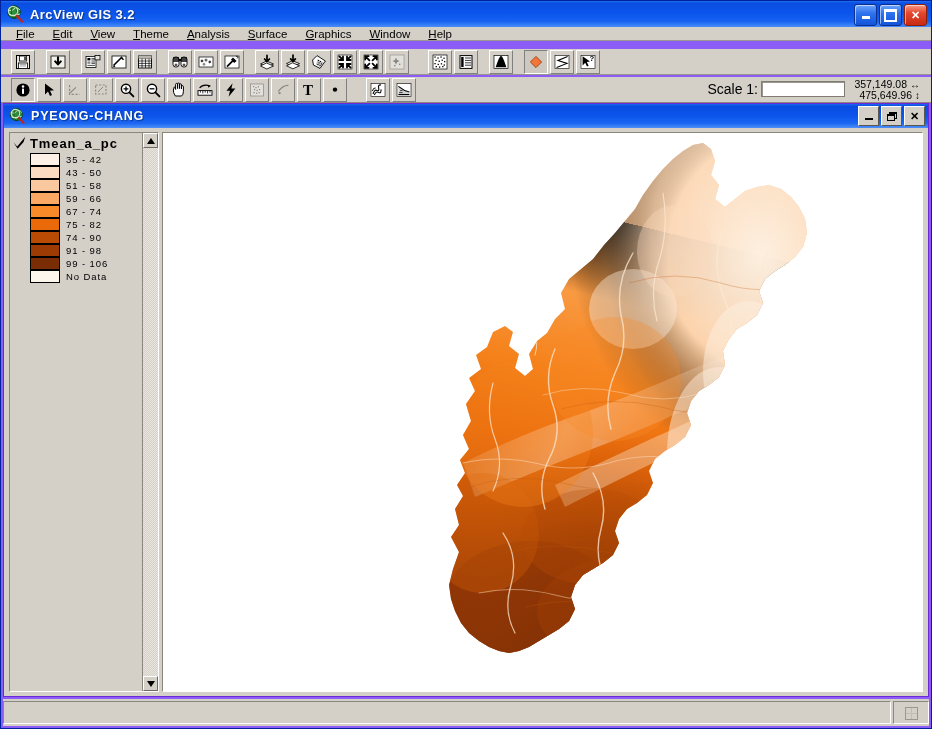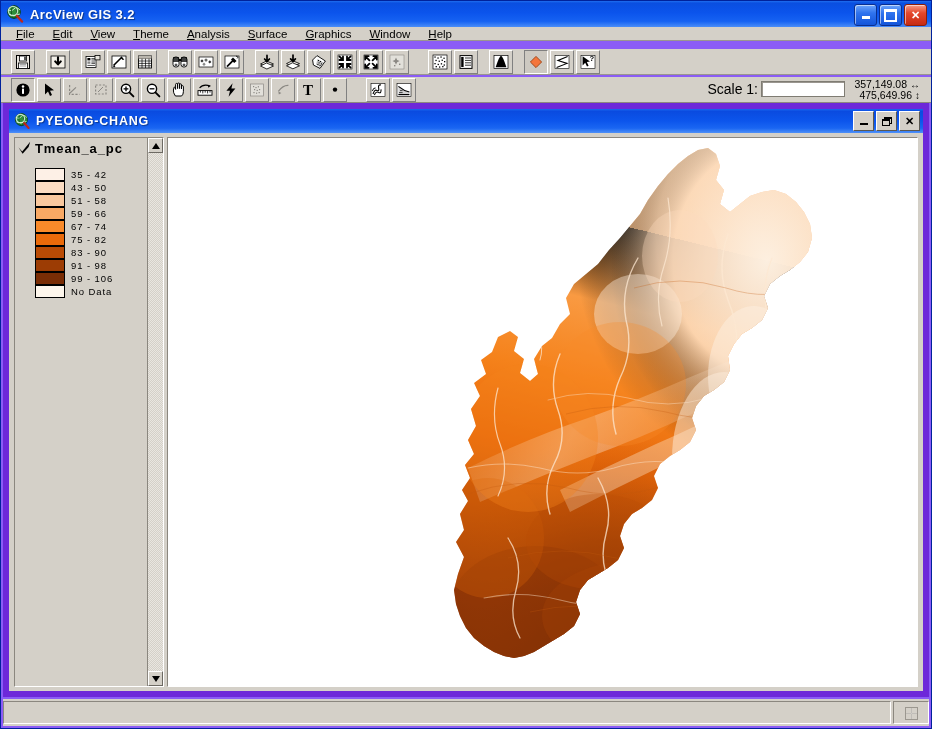--- a/index.html
+++ b/index.html
@@ -60,21 +60,21 @@
   .scalelbl{font-size:14px;color:#000;margin-right:3px;}
   .scalebox{width:84px;height:16px;background:#fff;border:1px solid #7f7c73;
             box-shadow:inset 1px 1px 0 #9a968f;font-size:11px;padding:0 2px;box-sizing:border-box;}
   .coords{position:absolute;right:11px;top:76px;width:80px;text-align:center;
           font-size:10.5px;line-height:11px;color:#000;padding-top:2px;}
   .coords div{display:flex;justify-content:flex-end;align-items:center;gap:3px;}
   .coords .ar{font-size:10px;}
 
   
   .docwin{position:absolute;left:2px;top:102px;width:926px;height:594px;
-          background:#d4d0c8;border:6px solid #6d28d9;box-sizing:border-box;}
+          background:#d4d0c8;border:1px solid #6d28d9;box-sizing:border-box;}
   .doctitle{height:24px;
     background:linear-gradient(180deg,#1a66ef 0%,#0a4be0 10%,#0c55ec 50%,#1a66f2 80%,#4e90f8 100%);
     display:flex;align-items:center;position:relative;}
   .doctitle .dt-icon{width:18px;height:18px;margin:0 5px 0 4px;position:relative;flex:0 0 auto;}
   .doctitle .dt-text{color:#fff;font-size:12.5px;font-weight:bold;letter-spacing:.8px;
                      text-shadow:1px 1px 1px rgba(0,0,0,.4);}
   .doctitle .dt-btns{position:absolute;right:3px;top:2px;display:flex;gap:2px;}
   .w95btn{width:19px;height:18px;background:#d4d0c8;
           border-top:1px solid #fff;border-left:1px solid #fff;
           border-right:1px solid #5a5750;border-bottom:1px solid #5a5750;
@@ -90,21 +90,21 @@
 
   
   .toc{position:absolute;left:5px;top:4px;width:150px;bottom:4px;
        background:#d4d0c8;border-top:1px solid #8b877f;border-left:1px solid #8b877f;
        border-right:1px solid #fff;border-bottom:1px solid #fff;box-sizing:border-box;}
   .toc-inner{position:absolute;left:0;top:0;right:15px;bottom:0;background:#d4d0c8;overflow:hidden;}
   .theme{position:absolute;left:2px;top:3px;right:2px;}
   .theme-head{display:flex;align-items:flex-start;}
   .chk{width:15px;height:14px;margin-right:3px;flex:0 0 auto;position:relative;}
   .theme-name{font-size:13px;color:#000;letter-spacing:.9px;white-space:nowrap;font-weight:bold;}
-  .legend{margin-left:18px;margin-top:12px;}
+  .legend{margin-left:18px;margin-top:2px;}
   .legrow{display:flex;align-items:center;height:13px;}
   .swatch{width:28px;height:11px;border:1px solid #000;margin-right:6px;flex:0 0 auto;}
   .leglbl{font-size:9.5px;color:#000;letter-spacing:.9px;white-space:nowrap;}
   .toc-sb{position:absolute;right:0;top:0;width:15px;bottom:0;background:#d4d0c8;
           border-left:1px solid #8b877f;}
   .sb-arrow{width:15px;height:15px;background:#d4d0c8;
             border-top:1px solid #fff;border-left:1px solid #fff;
             border-right:1px solid #6d6a63;border-bottom:1px solid #6d6a63;
             display:flex;align-items:center;justify-content:center;box-sizing:border-box;}
   .sb-arrow.bottom{position:absolute;bottom:0;left:0;}
@@ -548,21 +548,21 @@
               <div class="legrow">
                 <div class="swatch" style="background:#f98a2a"></div>
                 <div class="leglbl">67 - 74</div>
               </div>
               <div class="legrow">
                 <div class="swatch" style="background:#ea6a0a"></div>
                 <div class="leglbl">75 - 82</div>
               </div>
               <div class="legrow">
                 <div class="swatch" style="background:#b94b05"></div>
-                <div class="leglbl">83 - 90</div>
+                <div class="leglbl">74 - 90</div>
               </div>
               <div class="legrow">
                 <div class="swatch" style="background:#9c3c04"></div>
                 <div class="leglbl">91 - 98</div>
               </div>
               <div class="legrow">
                 <div class="swatch" style="background:#7a2d05"></div>
                 <div class="leglbl">99 - 106</div>
               </div>
               <div class="legrow">

